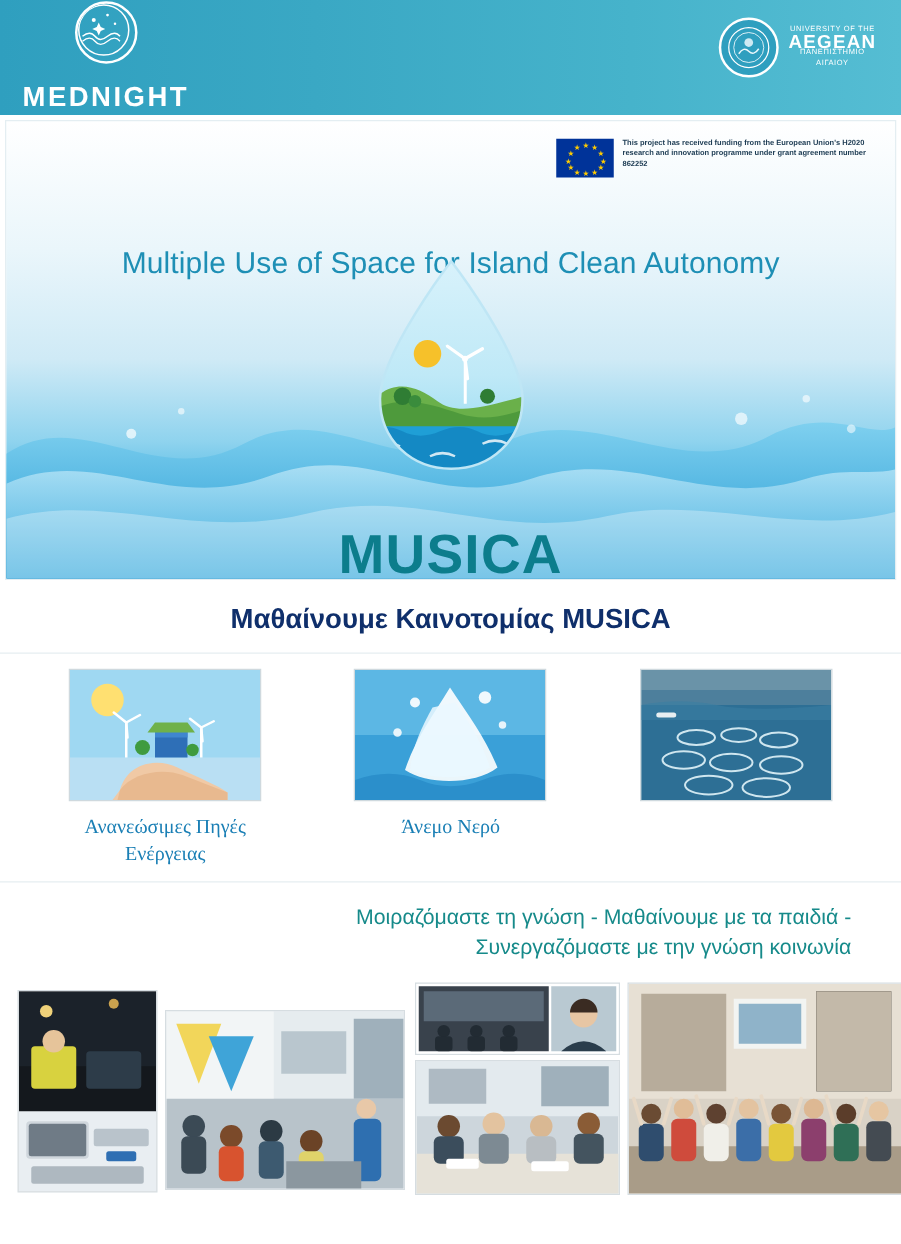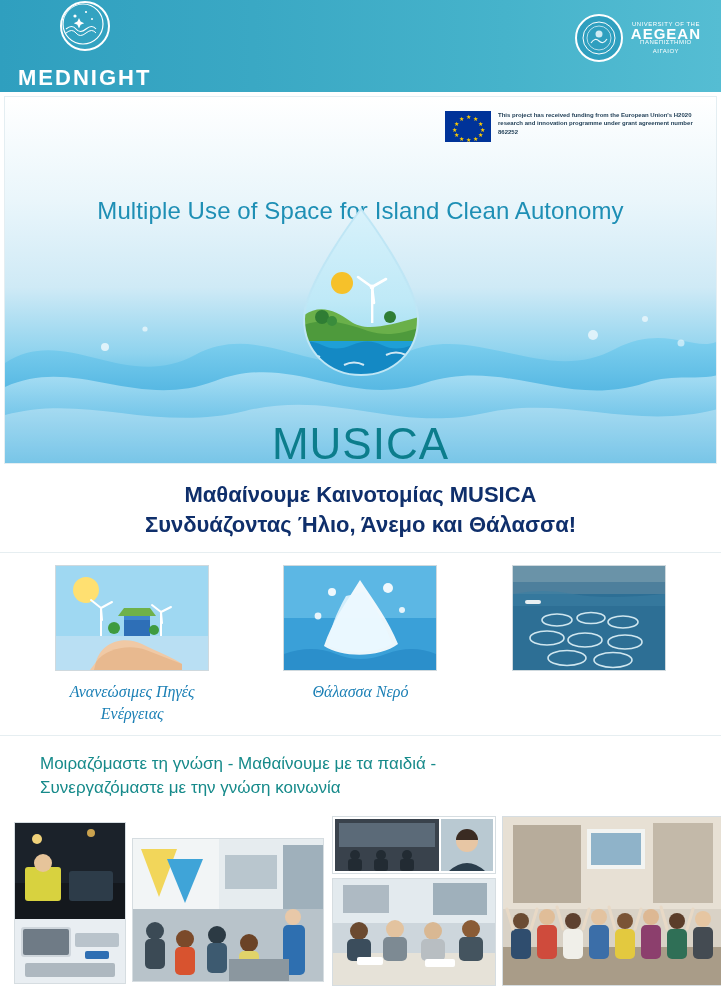--- a/index.html
+++ b/index.html
@@ -140,21 +140,21 @@
     width: 150px;
     height: 178px;
   }
   .musica-word {
     position: absolute;
     top: 322px;
     left: 0; right: 0;
     text-align: center;
     color: #0c7d8c;
     font-size: 44px;
-    font-weight: 400;
+    font-weight: 700;
     letter-spacing: 1px;
     z-index: 3;
   }
 
   
   .title-block {
     text-align: center;
     padding: 16px 10px 12px 10px;
     border-bottom: 1px solid #e6eef1;
   }
@@ -171,21 +171,20 @@
     line-height: 30px;
   }
 
   
   .pillars {
     display: flex;
     justify-content: space-around;
     align-items: flex-start;
     padding: 12px 18px 10px 18px;
     border-bottom: 1px solid #e6eef1;
-    font-style: italic;
   }
   .pillar {
     width: 190px;
     text-align: center;
   }
   .pillar-img {
     width: 152px;
     height: 104px;
     margin: 0 auto;
     border: 1px solid #cfd9de;
@@ -195,21 +194,21 @@
   .pillar-label {
     margin-top: 10px;
     color: #1a7fb5;
     font-size: 16px;
     font-family: "Liberation Serif", serif;
     line-height: 22px;
   }
 
   
   .subtitle {
-    text-align: left;
+    text-align: right;
     padding: 16px 40px 14px 40px;
     color: #168a8a;
     font-size: 17px;
     line-height: 24px;
   }
 
   
   .photo-strip {
     position: relative;
     height: 170px;
@@ -344,21 +343,20 @@
         </g>
         <path d="M75 4 C75 4 18 78 18 114 C18 147 43 170 75 170 C107 170 132 147 132 114 C132 78 75 4 75 4 Z" fill="none" stroke="#bfe6f5" stroke-width="2"></path>
       </svg>
     </div>
 
     <div class="musica-word">MUSICA</div>
   </div>
 
   <div class="title-block">
     <div class="title-line1">Μαθαίνουμε Καινοτομίας MUSICA</div>
-    <div class="title-line2">Συνδυάζοντας Ήλιο, Άνεμο και Θάλασσα!</div>
   </div>
 
   <div class="pillars">
 
     <div class="pillar">
       <div class="pillar-img">
         <svg width="152" height="104" viewBox="0 0 152 104">
           <rect width="152" height="104" fill="#9fd8f2"></rect>
           <circle cx="30" cy="24" r="13" fill="#ffe071"></circle>
           <rect y="70" width="152" height="34" fill="#b9dff3"></rect>
@@ -393,21 +391,21 @@
           <rect width="152" height="52" fill="#5cb7e4"></rect>
           <path d="M76 14 C60 40, 48 56, 40 80 C58 92, 96 92, 114 78 C104 54, 92 38, 76 14 Z" fill="#ffffff" opacity="0.9"></path>
           <path d="M62 30 C52 48, 46 62, 44 80 C62 88, 92 88, 108 78 C102 58, 90 40, 80 26 Z" fill="#eaf8ff" opacity="0.85"></path>
           <circle cx="48" cy="26" r="4" fill="#ffffff" opacity="0.9"></circle>
           <circle cx="104" cy="22" r="5" fill="#ffffff" opacity="0.9"></circle>
           <circle cx="118" cy="44" r="3" fill="#ffffff" opacity="0.85"></circle>
           <circle cx="34" cy="50" r="3.4" fill="#ffffff" opacity="0.85"></circle>
           <path d="M0 88 q28 -10 52 0 t50 0 t50 0 L152 104 L0 104 Z" fill="#2b8fcb"></path>
         </svg>
       </div>
-      <div class="pillar-label">Θάλασσα Νερό</div>
+      <div class="pillar-label">Άνεμο Νερό</div>
     </div>
 
     <div class="pillar">
       <div class="pillar-img">
         <svg width="152" height="104" viewBox="0 0 152 104">
           <rect width="152" height="104" fill="#2f6f93"></rect>
           <rect width="152" height="16" fill="#6a93a8"></rect>
           <rect y="16" width="152" height="12" fill="#4d7f9c"></rect>
           <rect y="28" width="152" height="76" fill="#2d6f95"></rect>
           <path d="M0 28 q30 -6 60 0 t92 0 L152 40 L0 40 Z" fill="#3a7fa3" opacity="0.6"></path>

